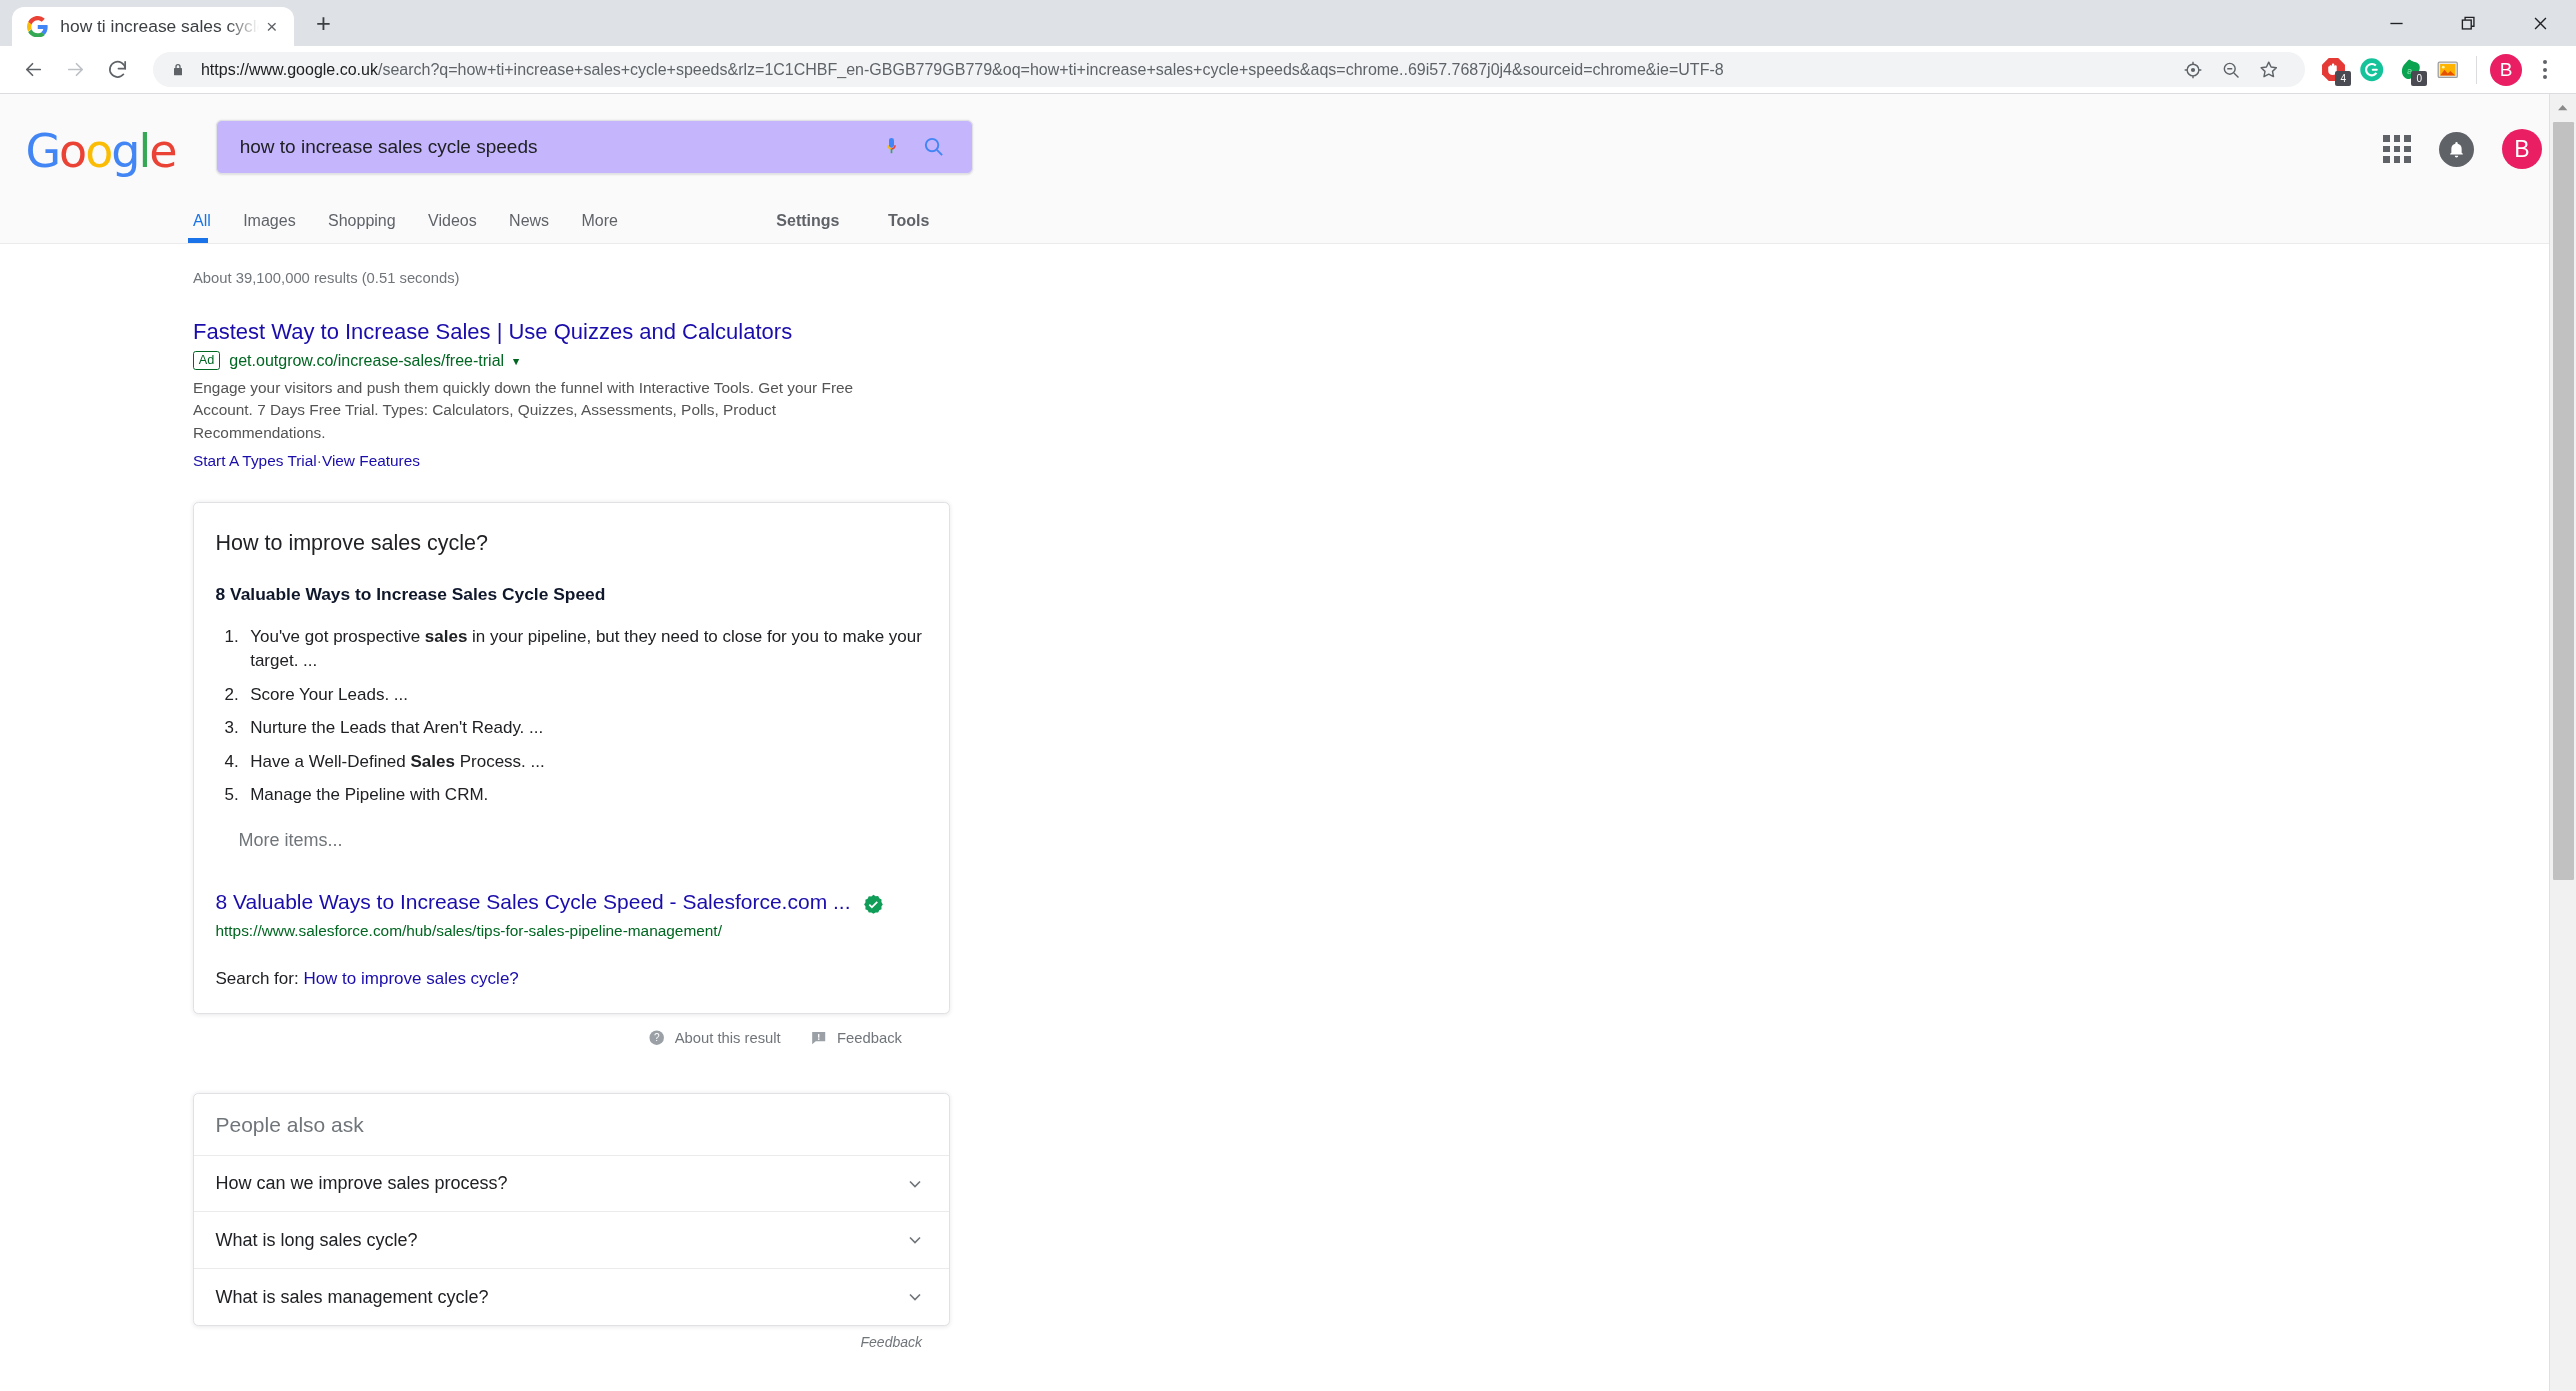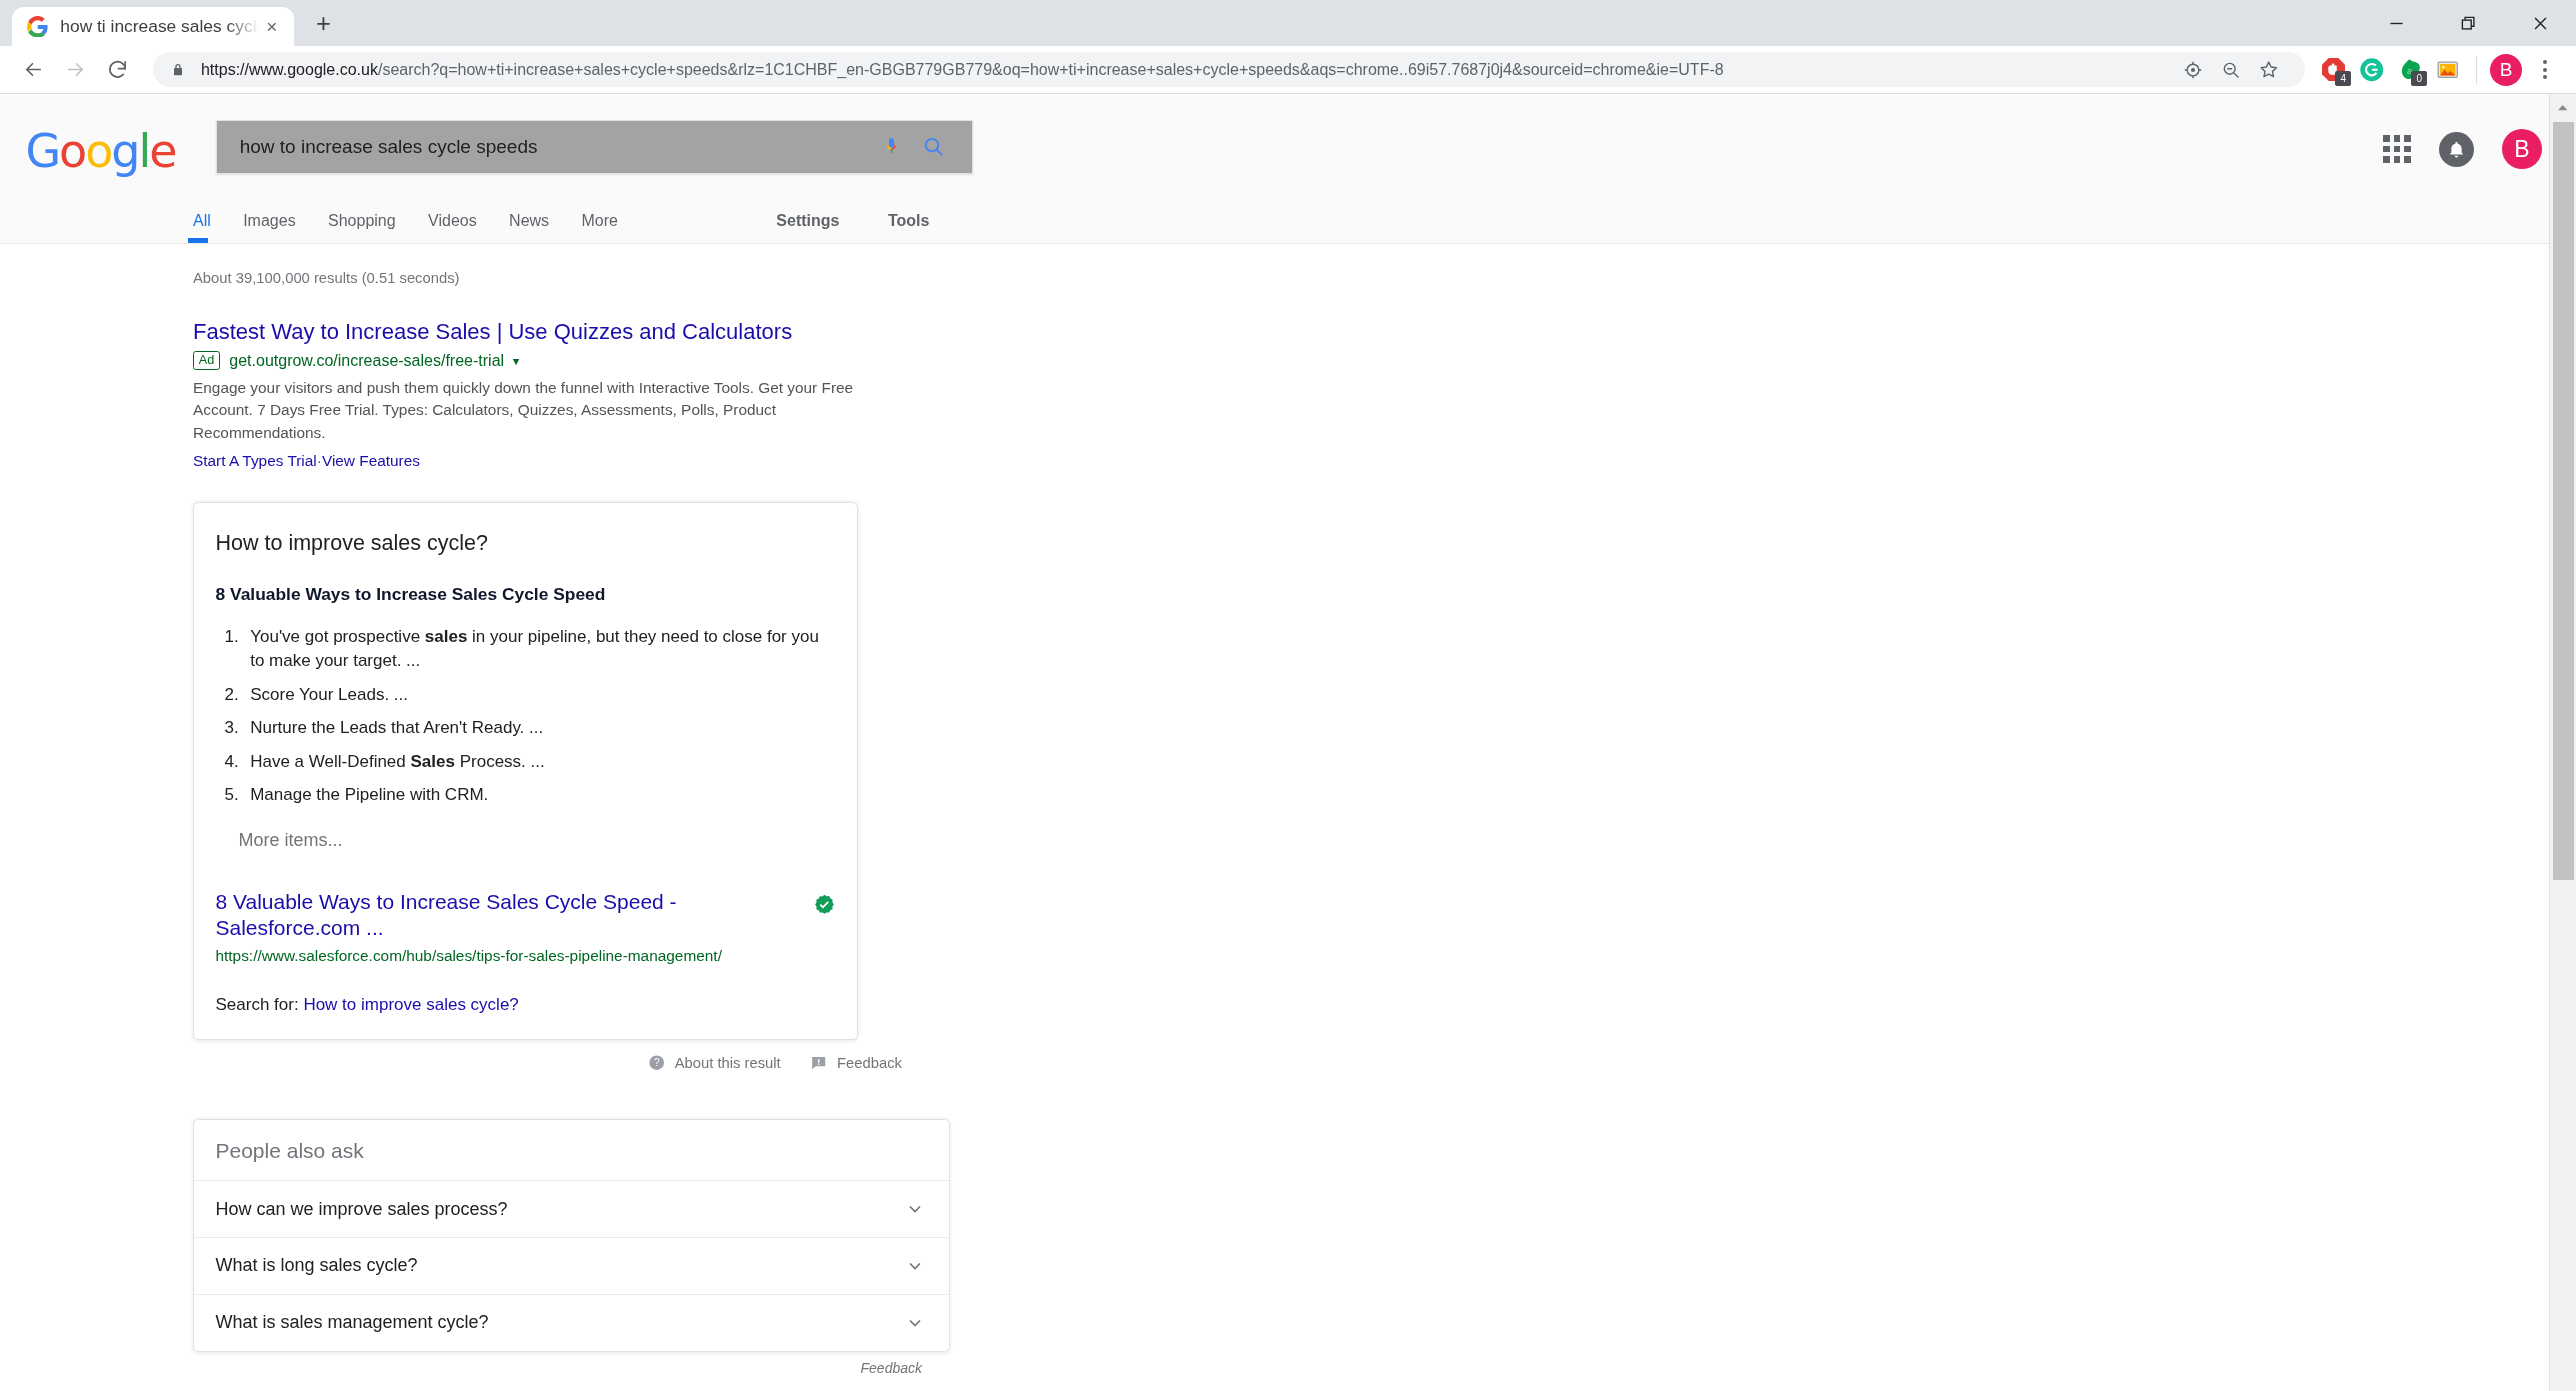--- a/index.html
+++ b/index.html
@@ -104,21 +104,21 @@
   .g-header { background: #fafafa; border-bottom: 0.7px solid #ebebeb; height: 150px; position: relative; }
 
   .g-top { display: flex; align-items: flex-start; padding: 25.5px 0 0 20px; }
   .g-logo { font-size: 0; line-height: 0; margin-top: 8px; margin-left: 5.4px; }
   .g-logo span {
     font-family: "DejaVu Sans", sans-serif; font-size: 46px; line-height: 46px;
     letter-spacing: -2px;
   }
   .searchbox {
     margin-left: 40px; width: 757px; height: 54px;
-    border: 0.7px solid #dfe1e5; border-radius: 0; background: #a3a3a3;
+    border: 0.7px solid #dfe1e5; border-radius: 6px; background: #c4b5fd;
     box-shadow: 0 0.7px 2px rgba(32,33,36,.12);
     display: flex; align-items: center; padding: 0 17.4px 0 23px;
   }
   .searchbox .q { flex: 1; font-size: 19px; color: #202124; }
   .sb-icon { width: 42px; display: flex; align-items: center; justify-content: center; }
 
   .g-right {
     position: absolute; right: 34px; top: 35px;
     display: flex; align-items: center; gap: 28px;
   }
@@ -165,21 +165,21 @@
   .res-url { font-size: 16px; color: #006621; }
   .caret { color: #006621; font-size: 10.7px; margin-left: 6.7px; }
   .res-snippet {
     font-size: 15.4px; color: #545454; line-height: 1.45; margin-top: 6.7px;
     max-width: 691px;
   }
   .ad-links { margin-top: 8px; font-size: 15.4px; color: #1a0dab; }
   .ad-links .sep { color: #545454; }
 
   .card {
-    margin-top: 32px; width: 665px; background: #fff;
+    margin-top: 32px; width: 757px; background: #fff;
     border: 0.7px solid #dfe1e5; border-radius: 5.4px;
     box-shadow: 0 0.7px 4px rgba(32,33,36,.1);
   }
   .card-pad { padding: 28px 21.5px 24px 21.5px; }
   .snip-q { font-size: 21.5px; color: #202124; font-weight: 400; }
   .snip-h { font-size: 17.4px; color: #0f172a; font-weight: bold; margin-top: 28px; }
   .snip-list { margin: 20px 0 0 28px; }
   .snip-list li { font-size: 17px; color: #202124; line-height: 1.42; margin-bottom: 9.4px; padding-left: 6.7px; }
   .snip-list li b { font-weight: bold; }
   .more-items { font-size: 18px; color: #70757a; margin: 23px 0 0 23px; }

